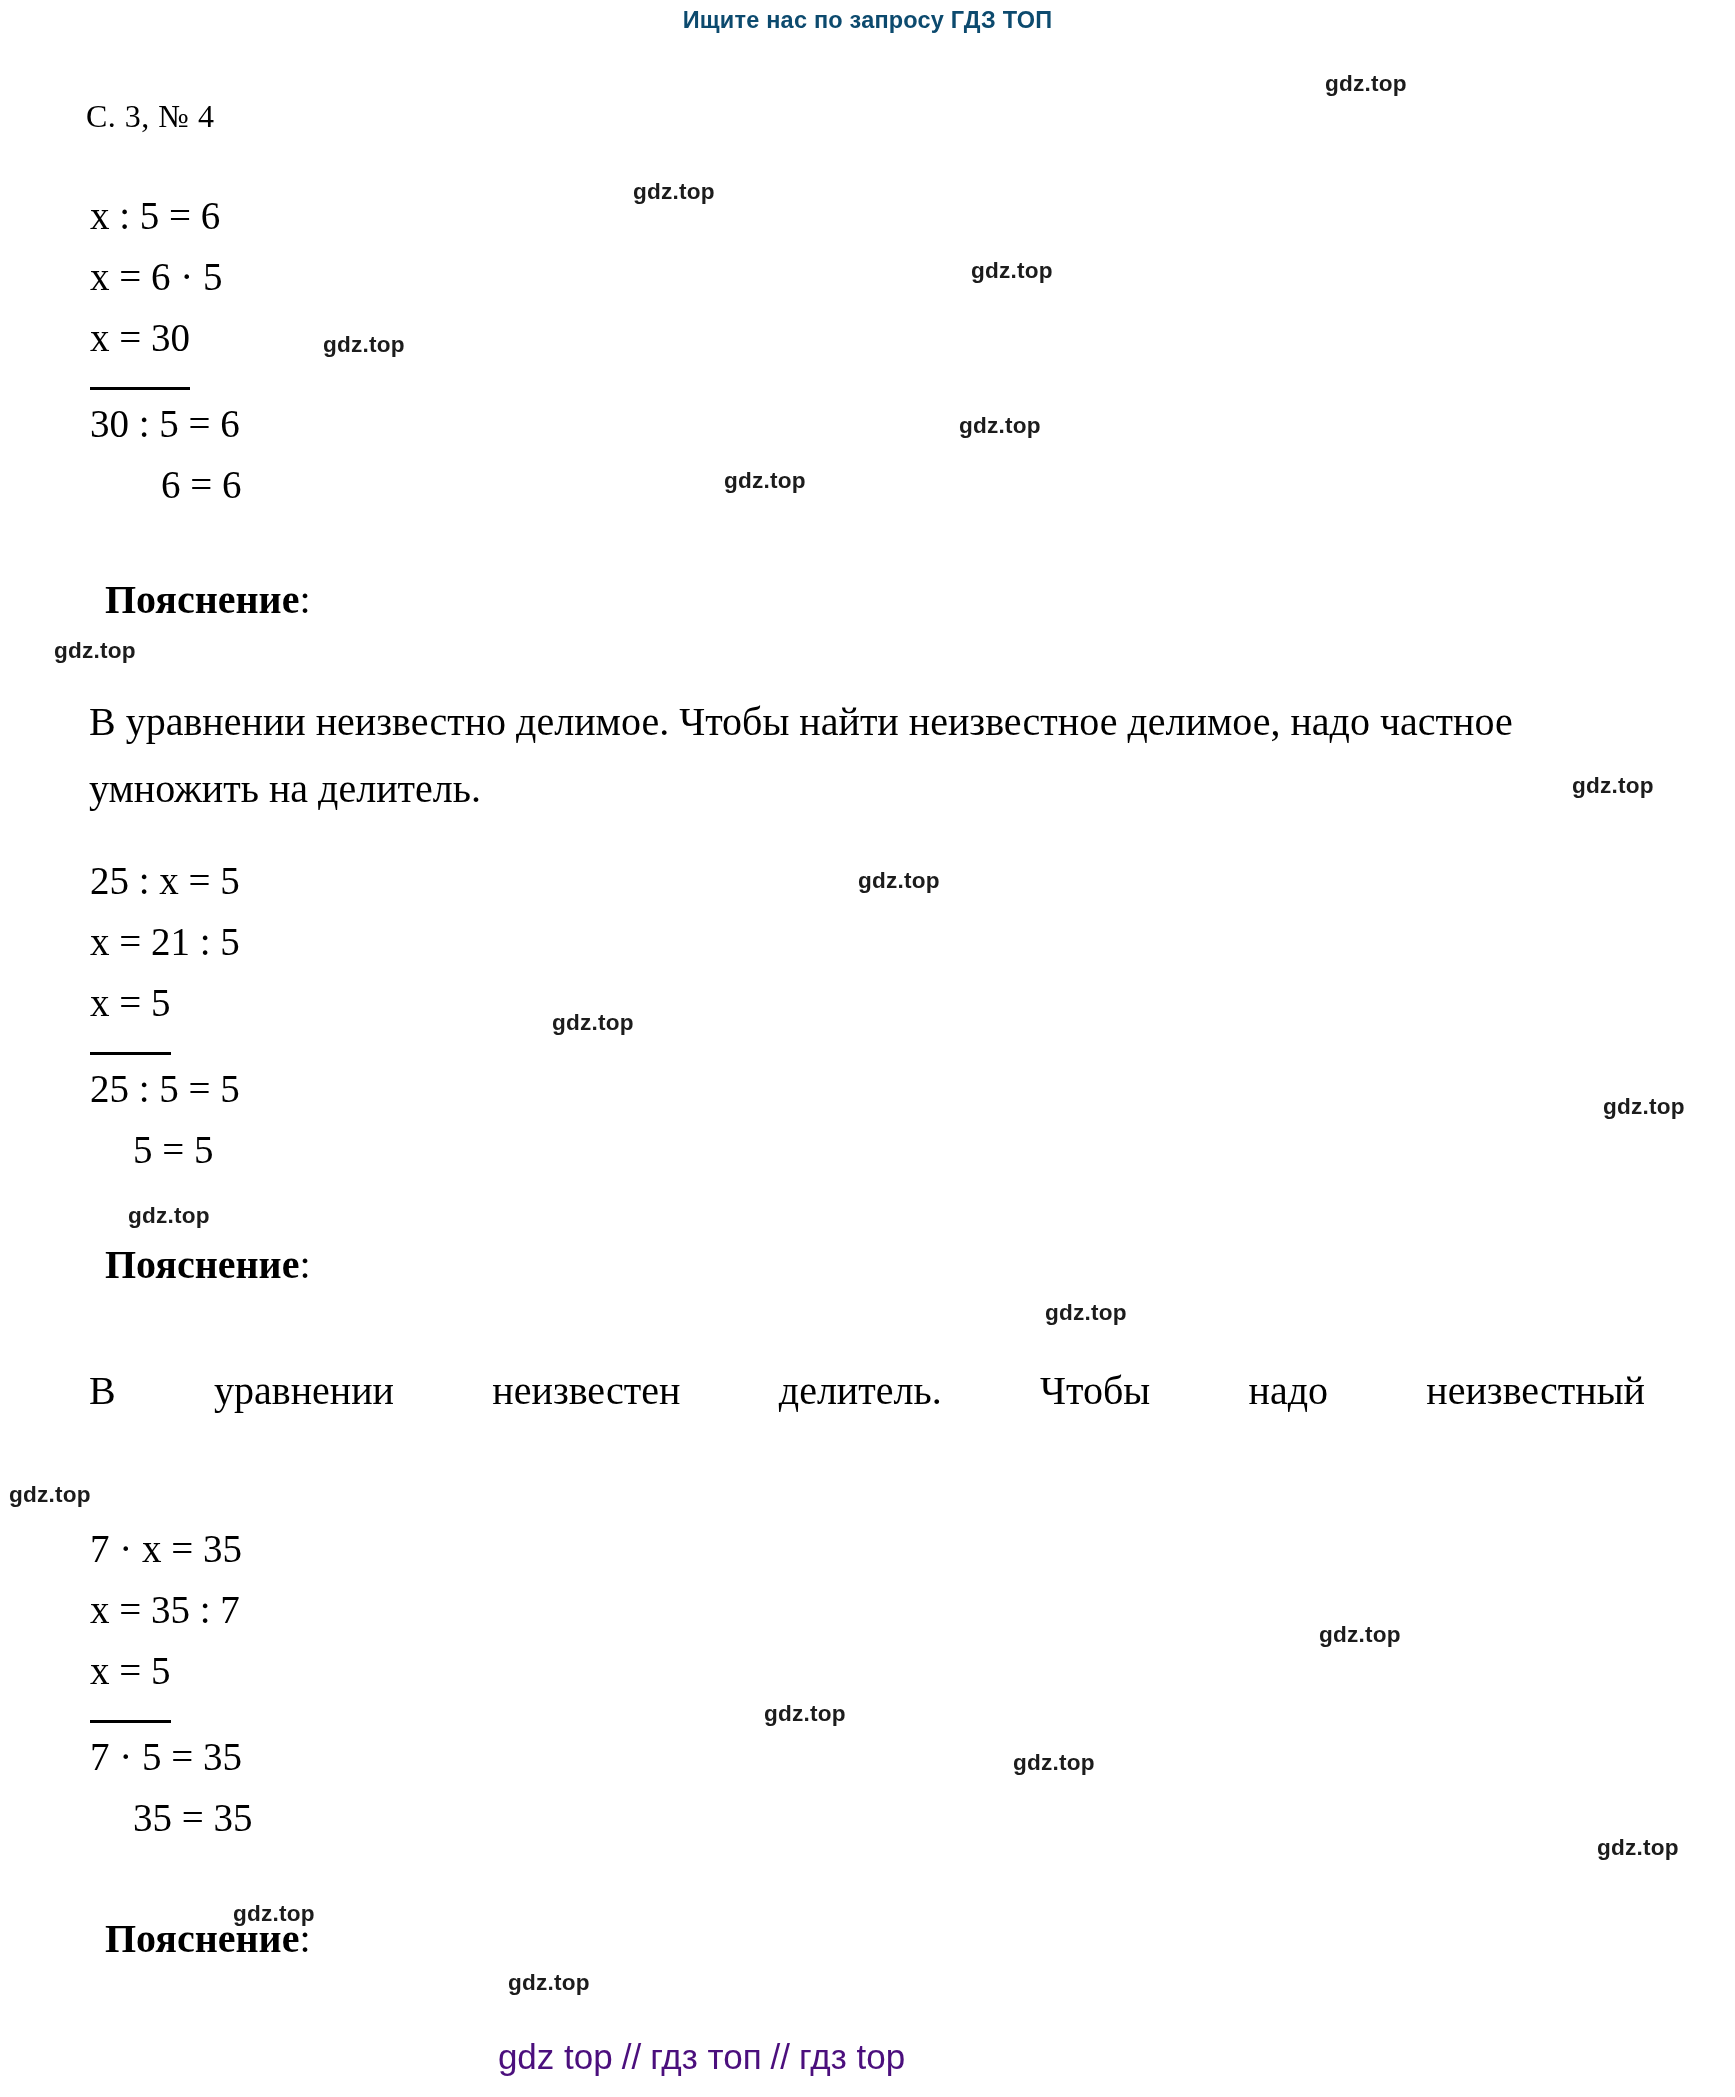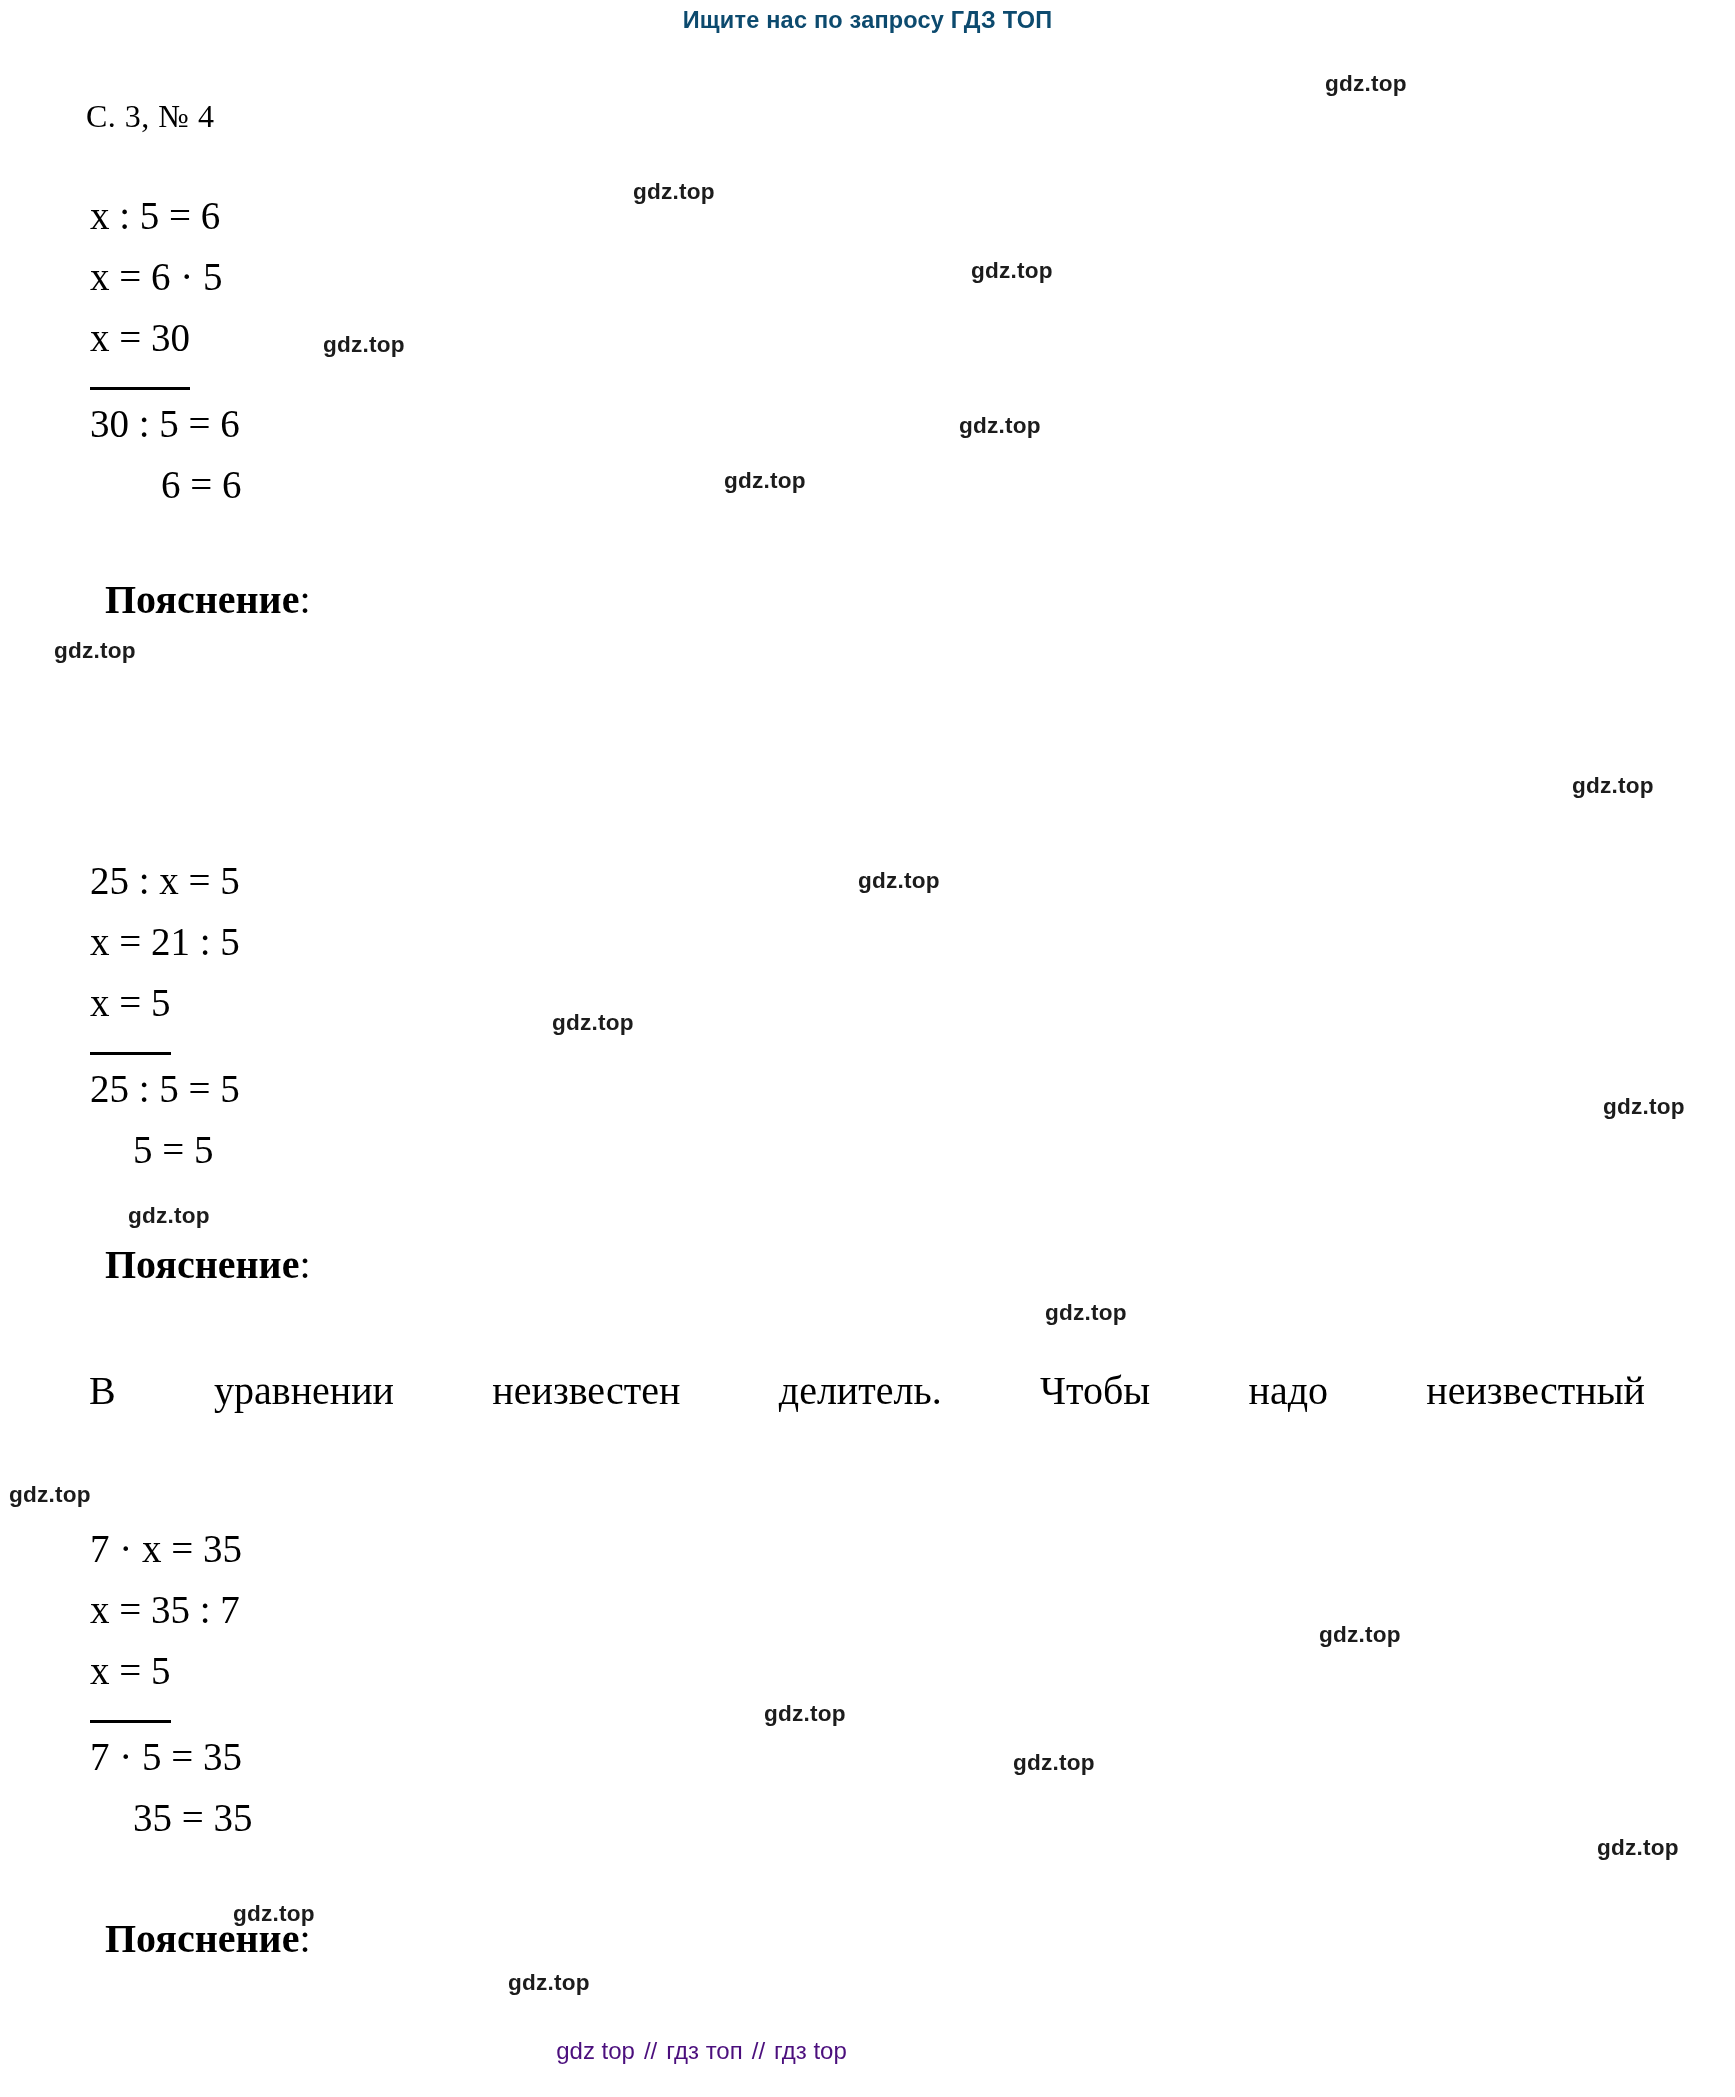--- a/index.html
+++ b/index.html
@@ -100,21 +100,21 @@
   }
 
   
   #footer {
     position: absolute;
     left: 0;
     top: 2037px;
     width: 1403px;
     text-align: center;
     font-family: "Liberation Sans", "DejaVu Sans", sans-serif;
-    font-size: 24px;
+    font-size: 35px;
     color: #4b0f7d;
     white-space: nowrap;
   }
   #footer .sep { padding: 0 9px; }
 </style>
 </head>
 <body>
 
 <div id="top-banner" style="color: #0c4a6e;">Ищите нас по запросу ГДЗ ТОП</div>
 
@@ -127,20 +127,24 @@
     <span class="eq-line">x = 6 · 5</span>
     <span class="eq-line underlined">x = 30</span>
     <span class="eq-line">30 : 5 = 6</span>
     <span class="eq-line indent-1">6 = 6</span>
   </div>
 
   <div class="section-title" style="top:576px">
     <b>Пояснение</b><span>:</span>
   </div>
 
+  <div class="para" style="top:688px">
+    <span>В уравнении неизвестно делимое. Чтобы найти неизвестное делимое,</span>
+    <span>надо частное умножить на делитель.</span>
+  </div>
 
   <div class="eq-block" style="top:850px">
     <span class="eq-line">25 : x = 5</span>
     <span class="eq-line">x = 21 : 5</span>
     <span class="eq-line underlined">x = 5</span>
     <span class="eq-line">25 : 5 = 5</span>
     <span class="eq-line indent-2">5 = 5</span>
   </div>
 
   <div class="section-title" style="top:1241px">

